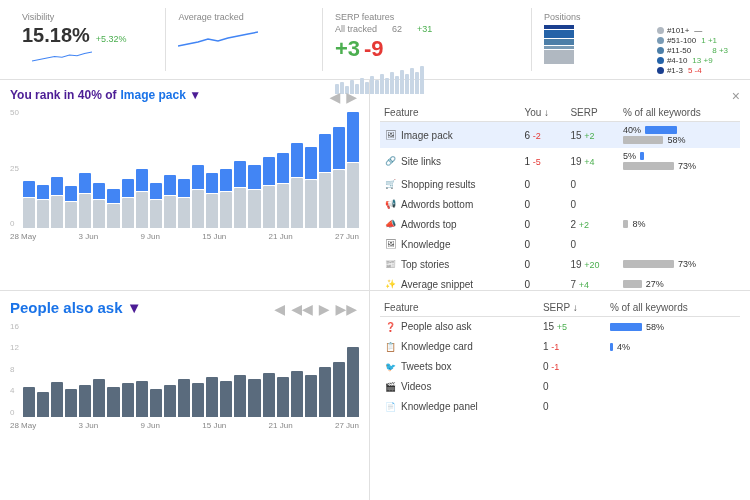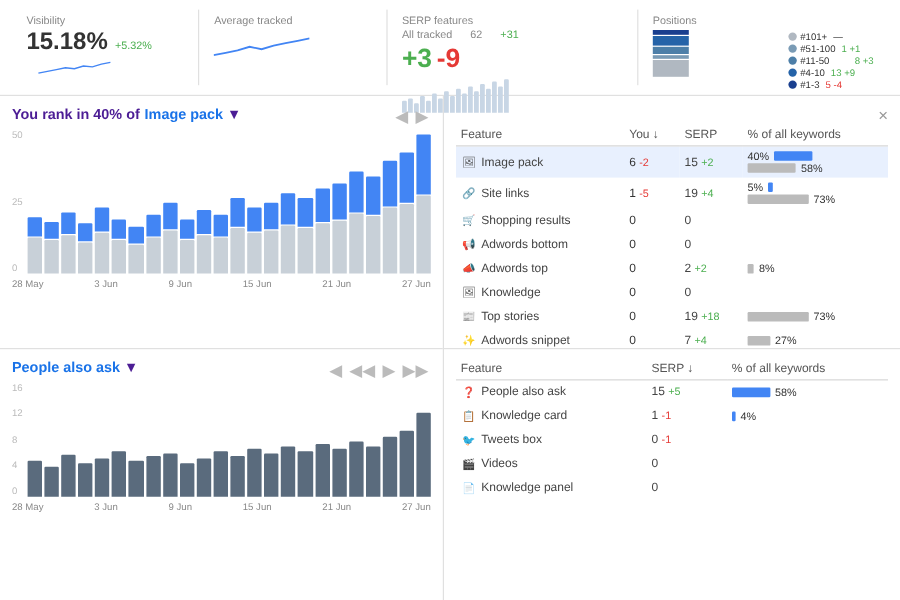--- a/index.html
+++ b/index.html
@@ -326,21 +326,21 @@
             <span>15 Jun</span>
             <span>21 Jun</span>
             <span>27 Jun</span>
           </div>
         </div>
       </div>
 
       <div class="chart-section-2">
         <div class="section-header">
           <div class="section-title">
-            <span style="color:#1a73e8;font-size:12px;cursor:pointer;">People also ask <span>▼</span></span>
+            <span style="color:#1a73e8;font-size:15px;cursor:pointer;">People also ask <span>▼</span></span>
           </div>
           <div class="nav-arrows">
             <span class="nav-arrow">◀</span>
             <span class="nav-arrow">◀◀</span>
             <span class="nav-arrow">▶</span>
             <span class="nav-arrow">▶▶</span>
           </div>
         </div>
 
         <div class="chart-wrapper">
@@ -554,34 +554,34 @@
     </td>
   </tr>
               <tr>
     <td>
       <div class="feature-name">
         <span class="feature-icon">📰</span>
         <span>Top stories</span>
       </div>
     </td>
     <td><span class="you-val">0</span> </td>
-    <td><span>19</span> <span class="change-pos">+18</span></td>
+    <td><span>19</span> <span class="change-pos">+20</span></td>
     <td>
 
       <div class="pct-bar-container">
                     <div class="pct-bar-gray" style="width:51.099999999999994px;"></div>
                     <span class="pct-text">73%</span>
                   </div>
     </td>
   </tr>
               <tr>
     <td>
       <div class="feature-name">
         <span class="feature-icon">✨</span>
-        <span>Adwords snippet</span>
+        <span>Average snippet</span>
       </div>
     </td>
     <td><span class="you-val">0</span> </td>
     <td><span>7</span> <span class="change-pos">+4</span></td>
     <td>
 
       <div class="pct-bar-container">
                     <div class="pct-bar-gray" style="width:18.9px;"></div>
                     <span class="pct-text">27%</span>
                   </div>

